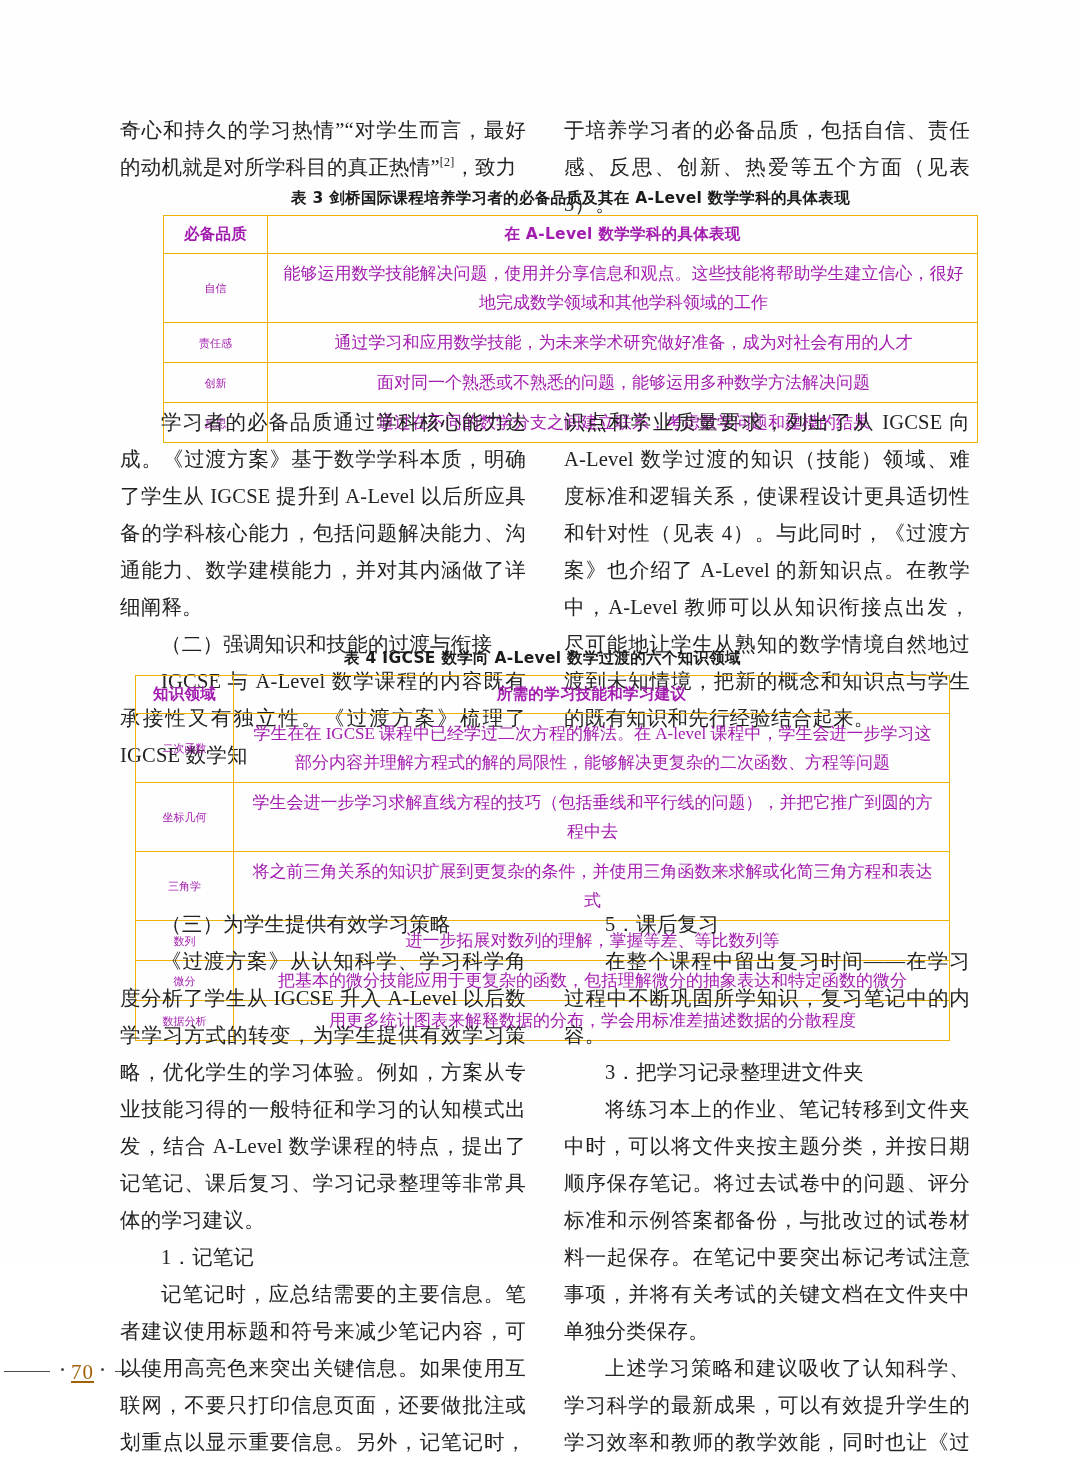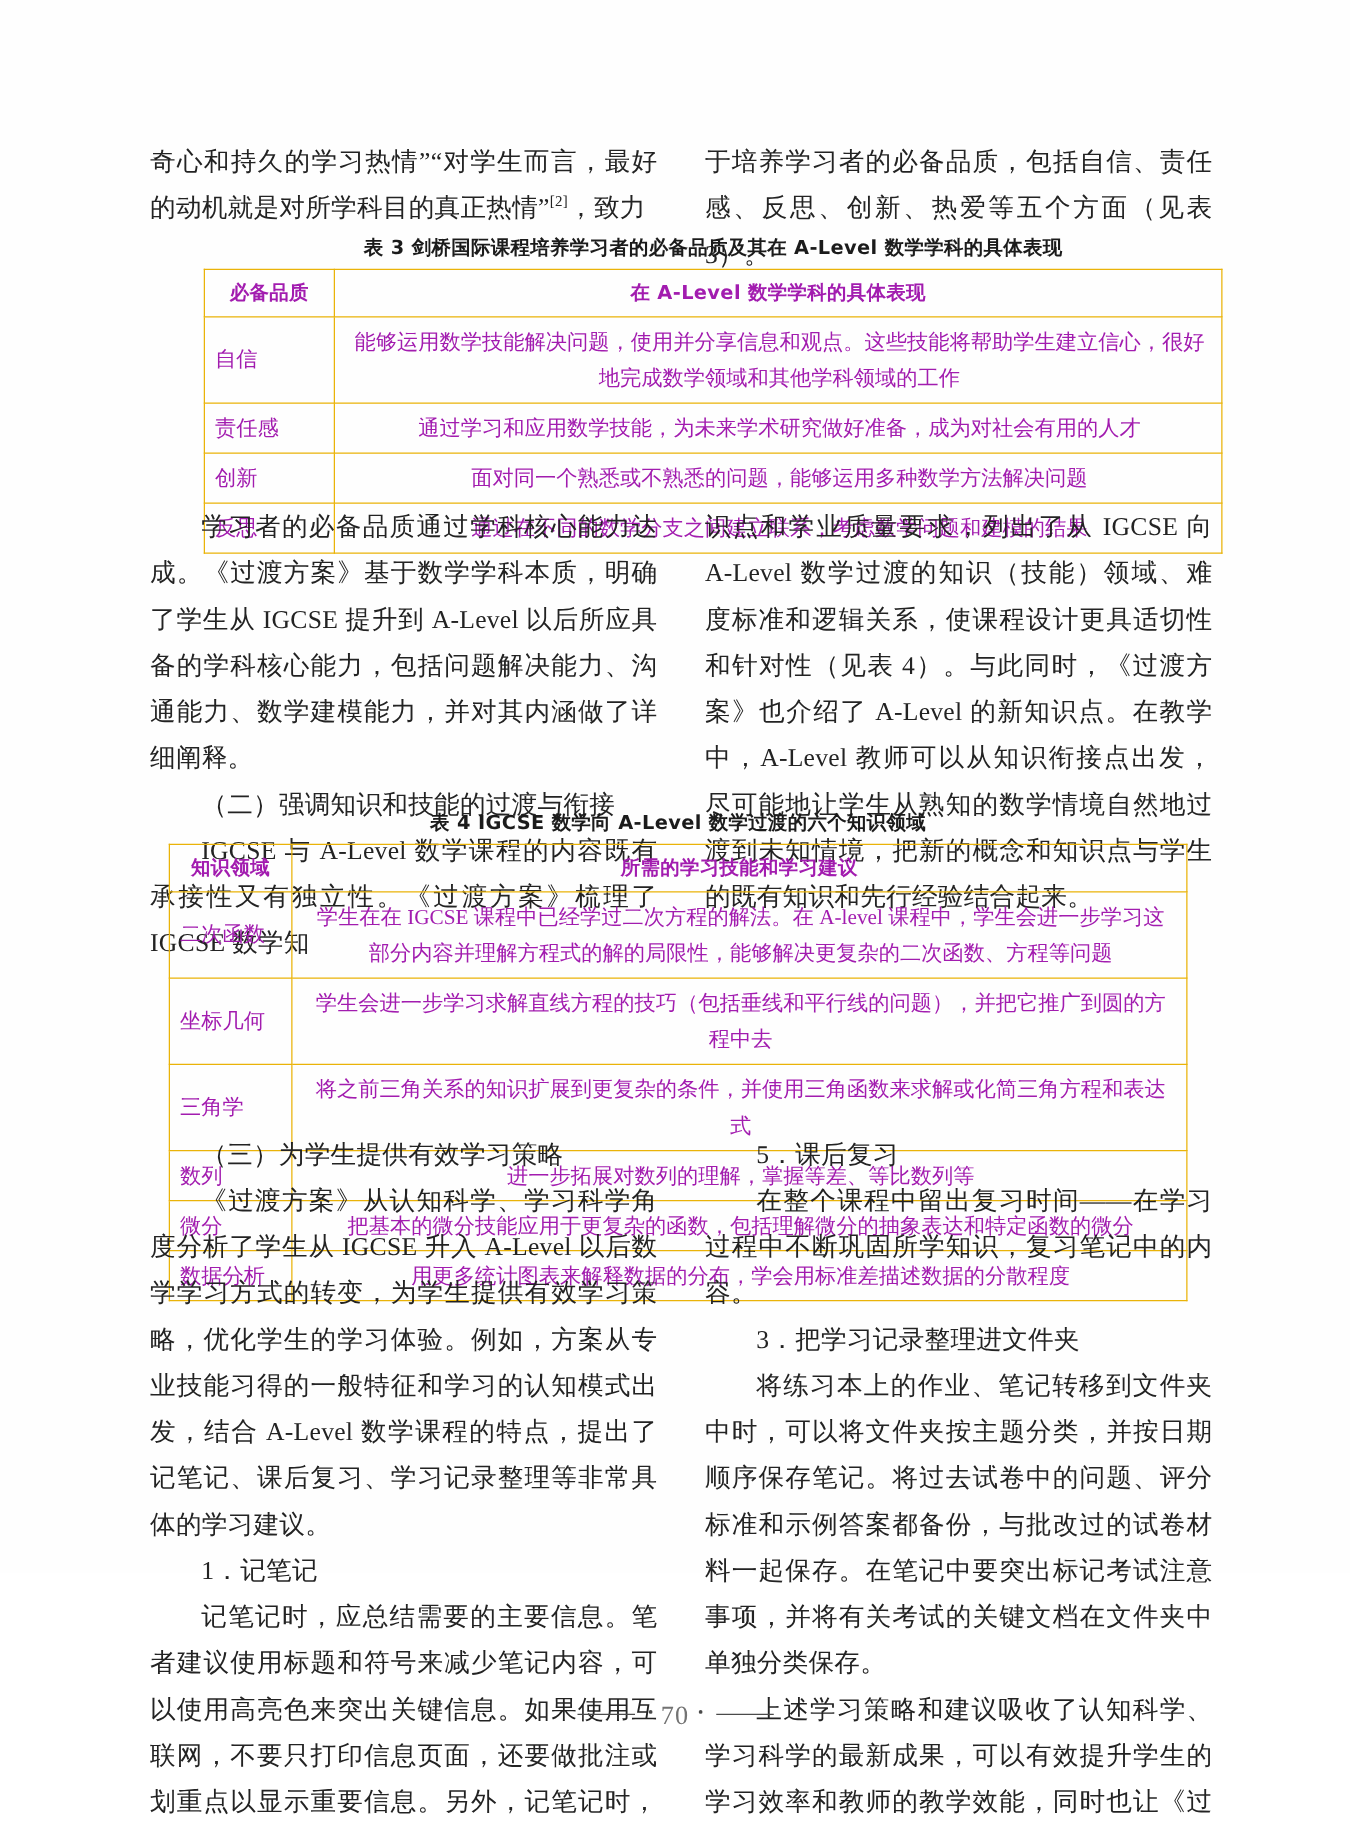--- a/index.html
+++ b/index.html
@@ -84,21 +84,22 @@
   }
   table.doc-table thead th {
     font-family: "DejaVu Sans", "Liberation Sans", sans-serif;
     font-size: 15.5px;
     font-weight: bold;
     text-align: center;
     padding: 8px 6px;
     letter-spacing: 0.3px;
   }
   table.doc-table td.key {
-    font-size: 17px;
+    text-align: center;
+    font-size: 11px;
     line-height: 28px;
     white-space: nowrap;
   }
   table.doc-table td.val {
     text-align: center;
     font-size: 17px;
     line-height: 29px;
     padding-left: 11px;
     padding-right: 9px;
   }
@@ -106,24 +107,25 @@
   #table3 .col-key { width: 104px; }
   #table4 { top: 648px; }
   #table4 .col-key { width: 98px; }
 
   
   .footer {
     position: absolute;
     left: 0;
     top: 1360px;
     width: 1080px;
-    text-align: center;
+    text-align: left;
     font-size: 21px;
-    color: #737373;
+    color: #a16207;
     font-family: "Liberation Serif", serif;
+    text-decoration: underline;
   }
   .footer .rule {
     display: inline-block;
     width: 46px;
     height: 0;
     border-top: 1.4px solid #4b4b4b;
     vertical-align: 7px;
     margin: 0 4px;
   }
   .footer .dot {

